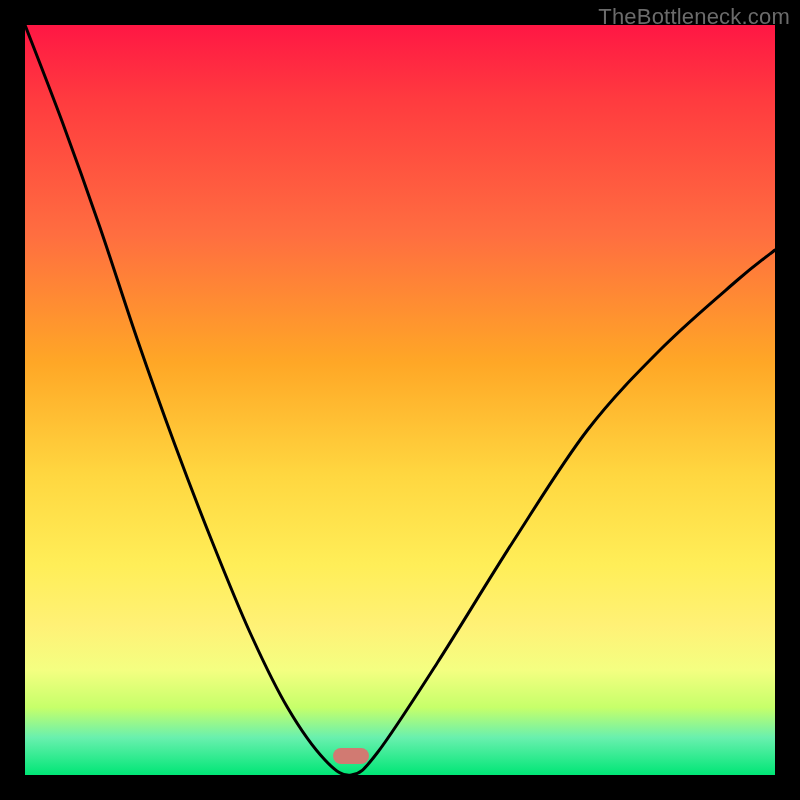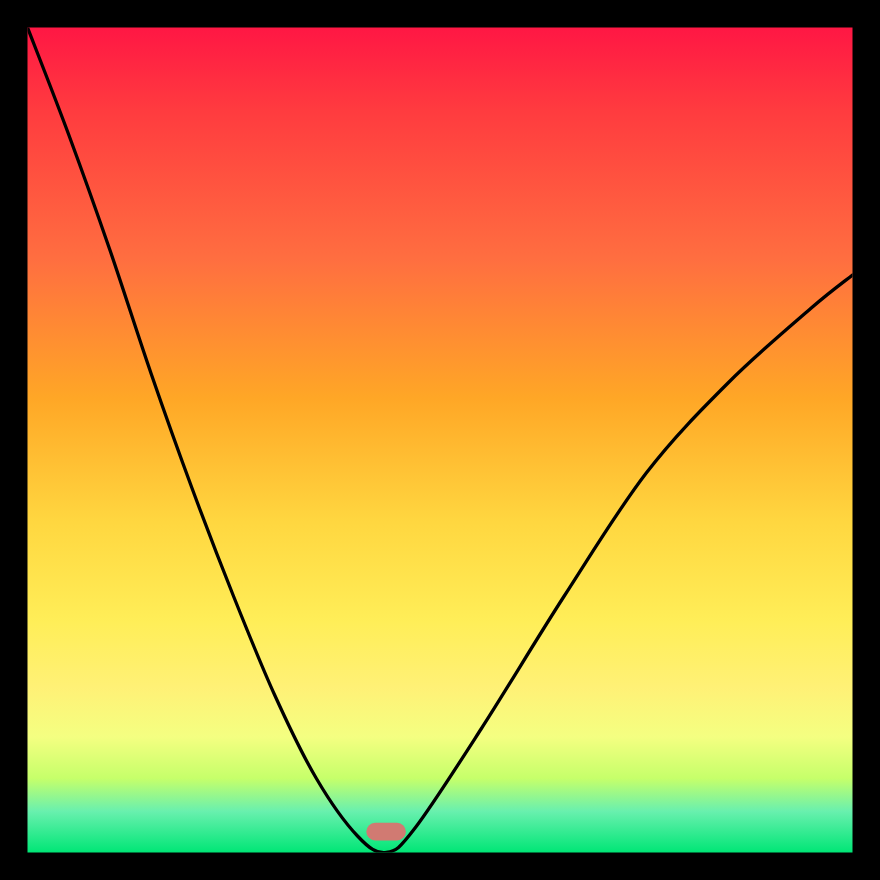--- a/index.html
+++ b/index.html
@@ -73,14 +73,15 @@
   <div class="plot-area">
 
     <svg class="curve" viewBox="0 0 750 750" preserveAspectRatio="none">
       <path id="curve-path" fill="none" stroke-linecap="round" stroke-linejoin="round" d="M 0.0 0.0 C 6.3 16.3, 25.0 63.8, 37.5 97.5 C 50.0 131.3, 62.5 166.3, 75.0 202.5 C 87.5 238.8, 100.0 278.8, 112.5 315.0 C 125.0 351.3, 137.5 386.3, 150.0 420.0 C 162.5 453.8, 175.0 486.3, 187.5 517.5 C 200.0 548.8, 212.5 580.0, 225.0 607.5 C 237.5 635.0, 250.0 661.3, 262.5 682.5 C 275.0 703.8, 289.4 723.8, 300.0 735.0 C 310.6 746.3, 317.5 751.3, 326.3 750.0 C 335.0 748.8, 338.1 746.3, 352.5 727.5 C 366.9 708.8, 390.0 672.5, 412.5 637.5 C 435.0 602.5, 462.5 556.3, 487.5 517.5 C 512.5 478.8, 537.5 437.5, 562.5 405.0 C 587.5 372.5, 612.5 347.5, 637.5 322.5 C 662.5 297.5, 693.8 271.3, 712.5 255.0 C 731.3 238.8, 743.8 230.0, 750.0 225.0" stroke="#000000" stroke-width="3"></path>
     </svg>
 
     <div id="min-marker" class="marker" style="left: 326.25px; top: 731.25px; background: rgb(209, 122, 114);"></div>
 
   </div>
 
+  <div class="watermark">TheBottleneck.com</div>
 
 </div>
 
 </body></html>

